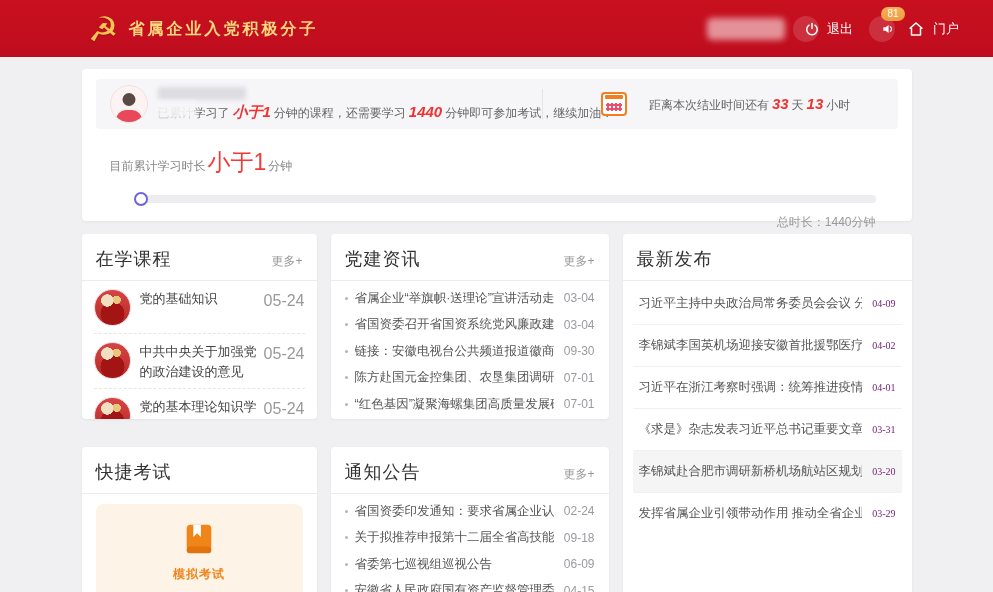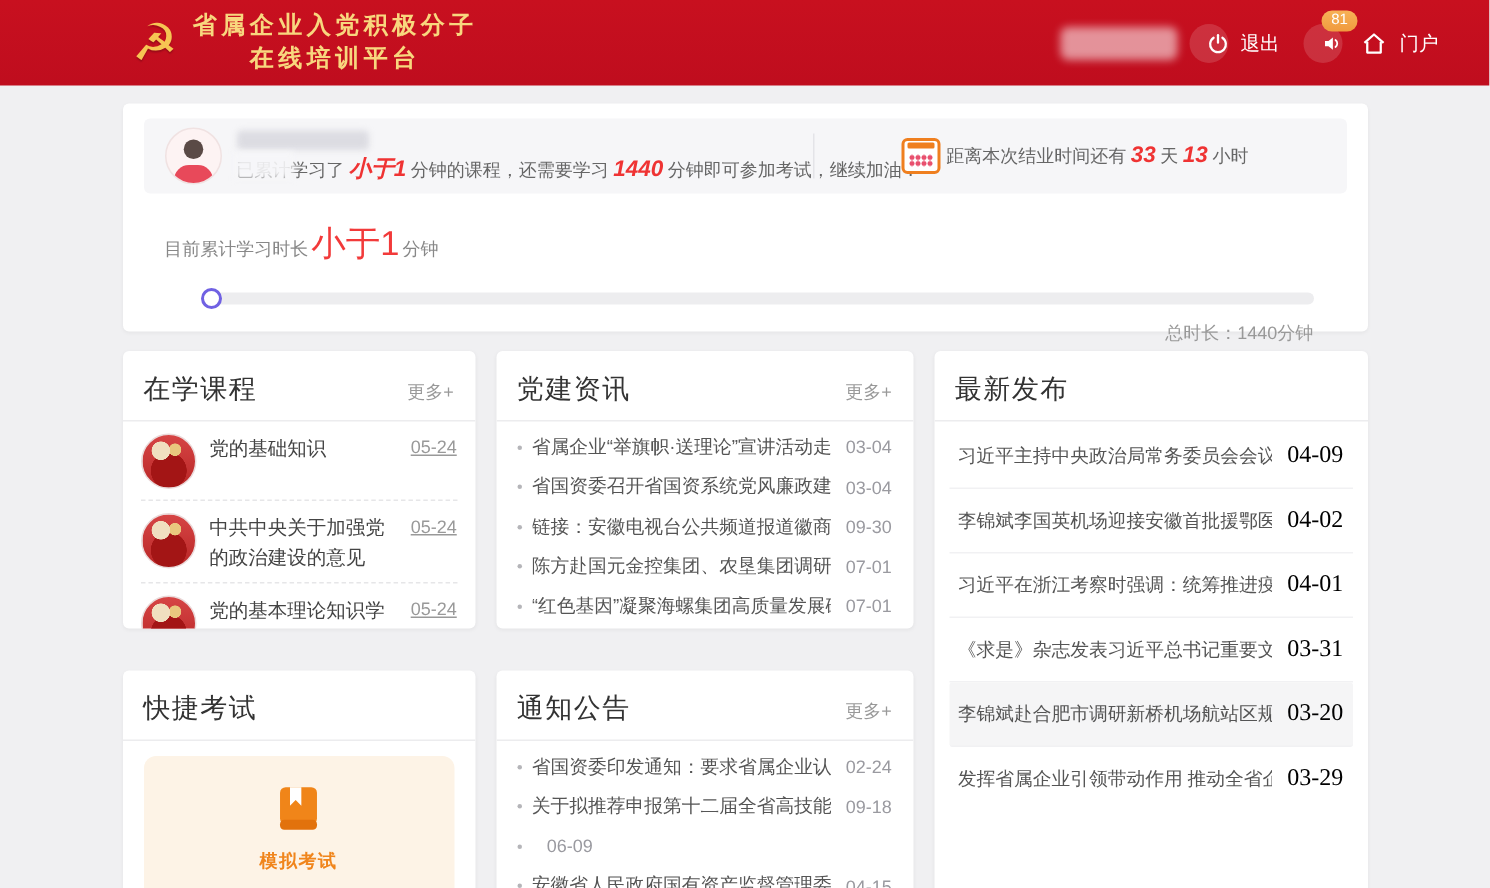--- a/index.html
+++ b/index.html
@@ -31,21 +31,21 @@
   .info-left { display:flex; align-items:center; flex:1 1 54%; min-width:0; position:relative; }
   .avatar { width:38px; height:38px; border-radius:50%; background:#fdf3f3; border:1px solid #f0e2e2; position:relative; overflow:hidden; flex:none; }
   .avatar .head { position:absolute; top:7px; left:50%; transform:translateX(-50%); width:13px; height:13px; border-radius:50%; background:#5a4a46; }
   .avatar .body { position:absolute; bottom:-4px; left:50%; transform:translateX(-50%); width:26px; height:16px; border-radius:10px 10px 0 0; background:#e8495a; }
   .info-texts { margin-left:10px; min-width:0; position:relative; }
   .name-blur { width:88px; height:13px; border-radius:3px; background:#dcdce2; filter:blur(2px); margin-bottom:3px; }
   .study-line { font-size:12px; color:#666; white-space:nowrap; position:relative; }
   .study-blur { position:absolute; left:-2px; top:-2px; width:40px; height:18px; background:rgba(246,246,248,.9); filter:blur(2px); }
   .red-num { color:#ef3333; font-style:italic; font-size:15px; font-weight:bold; padding:0 3px; }
   .info-divider { width:1px; height:30px; background:#e4e4e8; margin:0 18px; flex:none; }
-  .info-right { display:flex; align-items:center; flex:1 1 42%; gap:4px;padding-left:40px; }
+  .info-right { display:flex; align-items:center; flex:1 1 42%; gap:22px;padding-left:40px; }
   .countdown-line { font-size:12px; color:#666; white-space:nowrap; }
 
   .progress-section { padding:18px 10px 0 14px; }
   .progress-label { font-size:12px; color:#888; }
   .progress-value { color:#f23a3a; font-size:23px; padding:0 2px; }
   .progress-wrap { margin:14px 12px 0 26px; position:relative; height:14px; }
   .progress-track { position:absolute; top:3px; left:0; right:0; height:8px; border-radius:5px; background:#ededef; }
   .progress-fill { position:absolute; top:3px; left:0; width:2px; height:8px; border-radius:5px; background:#7061e3; }
   .progress-handle { position:absolute; top:0; left:-2px; width:14px; height:14px; border-radius:50%; background:#fff; border:2px solid #7061e3; cursor:pointer; }
   .progress-total { text-align:right; font-size:12px; color:#999; margin:8px 12px 0 0; }
@@ -57,36 +57,36 @@
   .card-head { display:flex; align-items:baseline; justify-content:space-between; padding:13px 14px 9px; border-bottom:1px solid #ececee; }
   .card-title { font-size:18px; color:#333; font-weight:500; letter-spacing:1px; }
   .more-link { font-size:12px; color:#999; cursor:pointer; }
 
   
   .course-list { padding:0 12px; }
   .course-row { display:flex; gap:9px; padding:8px 0 7px; border-bottom:1px dashed #e6e6e8; cursor:pointer; }
   .course-row:last-child { border-bottom:none; }
   .course-thumb { width:37px; height:37px; border-radius:50%; flex:none; background:radial-gradient(circle at 35% 30%,#f0dfc0 0 18%,transparent 19%),radial-gradient(circle at 62% 28%,#e9c87e 0 12%,transparent 13%),radial-gradient(circle at 50% 68%,#a31515 0 40%,transparent 41%),linear-gradient(180deg,#d64545,#b92626); border:1px solid #eadada; }
   .course-text { flex:1; min-width:0; font-size:13px; color:#444; line-height:1.5; }
-  .course-date { float:right; color:#999; font-size:12px; margin-left:6px;text-decoration:underline; }
+  .course-date { float:right; color:#999; font-size:16px; margin-left:6px; }
 
   
   .bullet-list { padding:4px 14px 4px; }
   .bullet-row { display:flex; align-items:center; height:26.5px; cursor:pointer; }
   .dot { width:3px; height:3px; border-radius:50%; background:#b5b5b9; margin-right:7px; flex:none; }
   .bullet-title { flex:1; min-width:0; font-size:12.5px; color:#555; white-space:nowrap; overflow:hidden; }
   .bullet-date { color:#9a9aa0; font-size:12px; margin-left:10px; flex:none; }
 
   
   .latest-list { padding:2px 10px; }
   .latest-row { display:flex; align-items:center; padding:12px 6px; border-bottom:1px solid #f1f1f3; cursor:pointer; }
   .latest-row:last-child { border-bottom:none; }
   .latest-row.hl { background:#f5f5f6; border-radius:2px; }
   .latest-title { flex:1; min-width:0; font-size:12.5px; color:#555; white-space:nowrap; overflow:hidden; }
-  .latest-date { color:#000000; font-size:16px; margin-left:10px; flex:none; }
+  .latest-date { color:#701a75; font-size:10px; margin-left:10px; flex:none; }
 
   
   .tiles { display:flex; gap:12px; padding:10px 14px; }
   .tile { flex:1; height:96px; border-radius:8px; display:flex; flex-direction:column; align-items:center; justify-content:center; gap:9px; cursor:pointer; }
   .tile-mock { background:#fdf3e6; }
   .tile-final { background:#f3effc; }
   .tile-label { font-size:12px; font-weight:bold; letter-spacing:1px; }
   .tile-mock .tile-label { color:#f0851c; }
   .tile-final .tile-label { color:#6e5ce0; }
   .check-circle { width:40px; height:40px; border-radius:50%; background:linear-gradient(135deg,#8a7bf0,#5f4fd8); display:flex; align-items:center; justify-content:center; }
@@ -98,21 +98,20 @@
     background:radial-gradient(circle,#e8506e 0 1.6px,transparent 1.8px) 0 0/4px 4px; }
 </style>
 </head>
 <body>
 
 <div class="header">
   <div class="logo-group">
     <span class="emblem">☭</span>
     <div class="site-title">
       <div>省属企业入党积极分子</div>
-      <div>在线培训平台</div>
     </div>
   </div>
 
 
   <div class="user-area">
     <div class="blur-name"></div>
     <div class="icon-circle">
       <svg class="hdr-svg" width="14" height="14" viewBox="0 0 24 24" fill="none" stroke="#fff" stroke-width="2.6" stroke-linecap="round">
         <path d="M7 5.5a9 9 0 1 0 10 0"></path>
           <line x1="12" y1="2.5" x2="12" y2="11"></line>
@@ -323,20 +322,21 @@
           </div>
 
           <div class="bullet-row">
             <span class="dot"></span>
             <span class="bullet-title">关于拟推荐申报第十二届全省高技能人才评选...</span>
             <span class="bullet-date">09-18</span>
           </div>
 
           <div class="bullet-row">
             <span class="dot"></span>
+            <span class="bullet-title">省委第七巡视组巡视公告</span>
             <span class="bullet-date">06-09</span>
           </div>
 
           <div class="bullet-row">
             <span class="dot"></span>
             <span class="bullet-title">安徽省人民政府国有资产监督管理委员会网站...</span>
             <span class="bullet-date">04-15</span>
           </div>
 
         </div>

